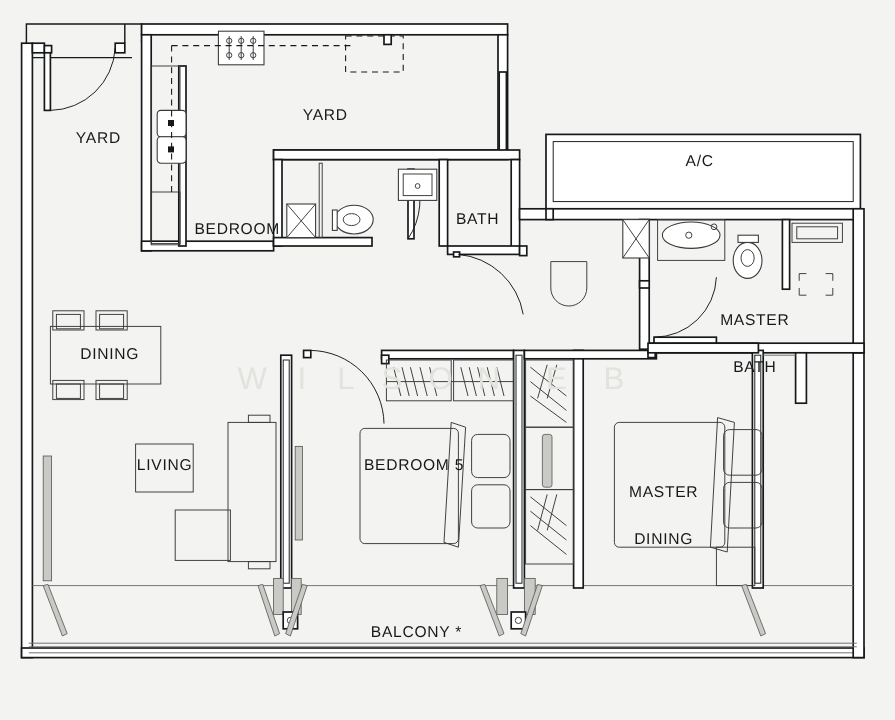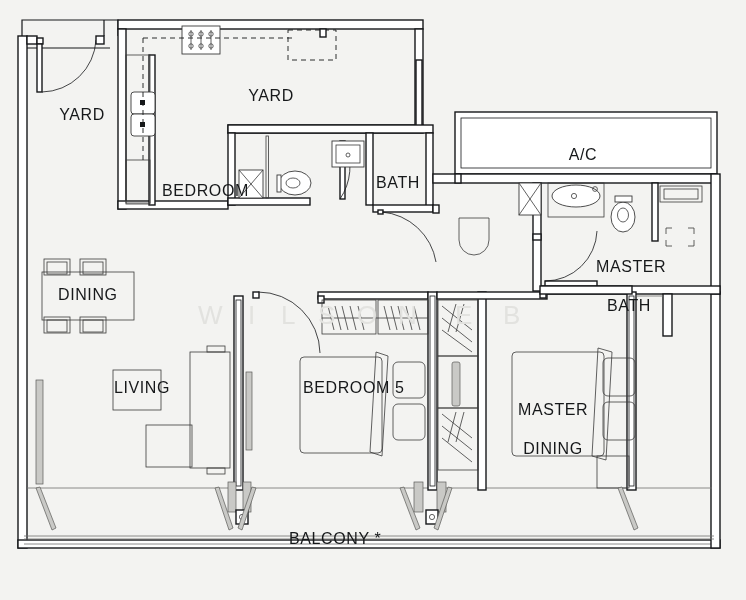--- a/index.html
+++ b/index.html
@@ -18,21 +18,21 @@
   #plan-svg {
     position: absolute;
     left: 0;
     top: 0;
     width: 746px;
     height: 600px;
   }
   .room-label {
     position: absolute;
     font-family: "Liberation Sans", sans-serif;
-    font-size: 16px;
+    font-size: 13px;
     letter-spacing: 0.6px;
     color: #16181a;
     white-space: pre;
     text-align: center;
     line-height: 13px;
     pointer-events: none;
   }
   .room-label.two-line { line-height: 13px; }
   .watermark-letter {
     position: absolute;
@@ -386,27 +386,27 @@
     <span class="watermark-letter" style="left:357px; top:300px;">O</span>
     <span class="watermark-letter" style="left:398px; top:300px;">N</span>
     <span class="watermark-letter" style="left:455px; top:300px;">E</span>
     <span class="watermark-letter" style="left:503px; top:300px;">B</span>
   </div>
 
   <div class="room-label" style="left:52px;  top:108px; width:60px;">YARD</div>
   <div class="room-label" style="left:162px; top:184px; width:66px;">BEDROOM</div>
   <div class="room-label" style="left:242px; top:89px;  width:58px;">YARD</div>
   <div class="room-label" style="left:374px; top:176px; width:48px;">BATH</div>
-  <div class="room-label" style="left:562px; top:148px; width:42px;">A/C</div>
+  <div class="room-label" style="left:562px; top:127px; width:42px;">A/C</div>
   <div class="room-label two-line" style="left:596px; top:234px; width:66px;">
     <div>MASTER</div>
     <div>BATH</div>
   </div>
   <div class="room-label" style="left:58px;  top:288px; width:58px;text-align:right;">DINING</div>
   <div class="room-label" style="left:114px; top:381px; width:27px;text-align:right;">LIVING</div>
   <div class="room-label" style="left:303px; top:381px; width:84px;">BEDROOM 5</div>
   <div class="room-label two-line" style="left:518px; top:377px; width:70px;">
     <div>MASTER</div>
     <div>DINING</div>
   </div>
-  <div class="room-label" style="left:289px; top:520px; width:74px;margin-top:12px;">BALCONY *</div>
+  <div class="room-label" style="left:309px; top:520px; width:74px;">BALCONY *</div>
 
 </div>
 
 </body></html>

